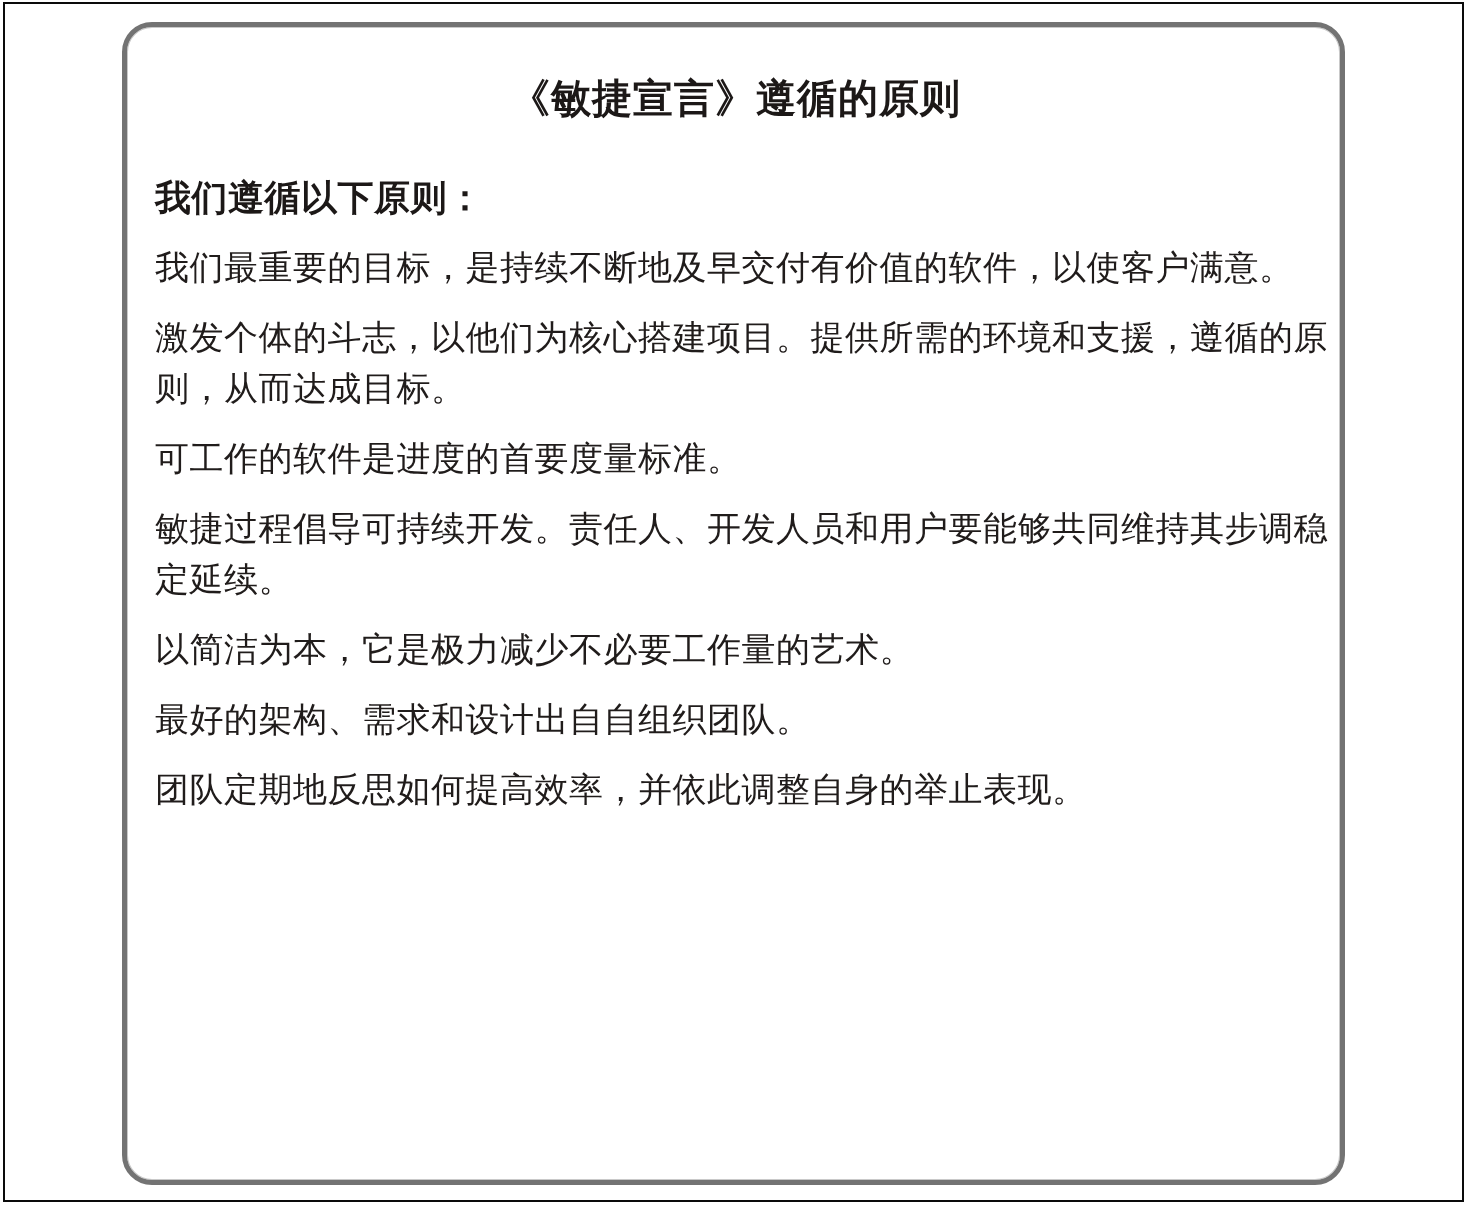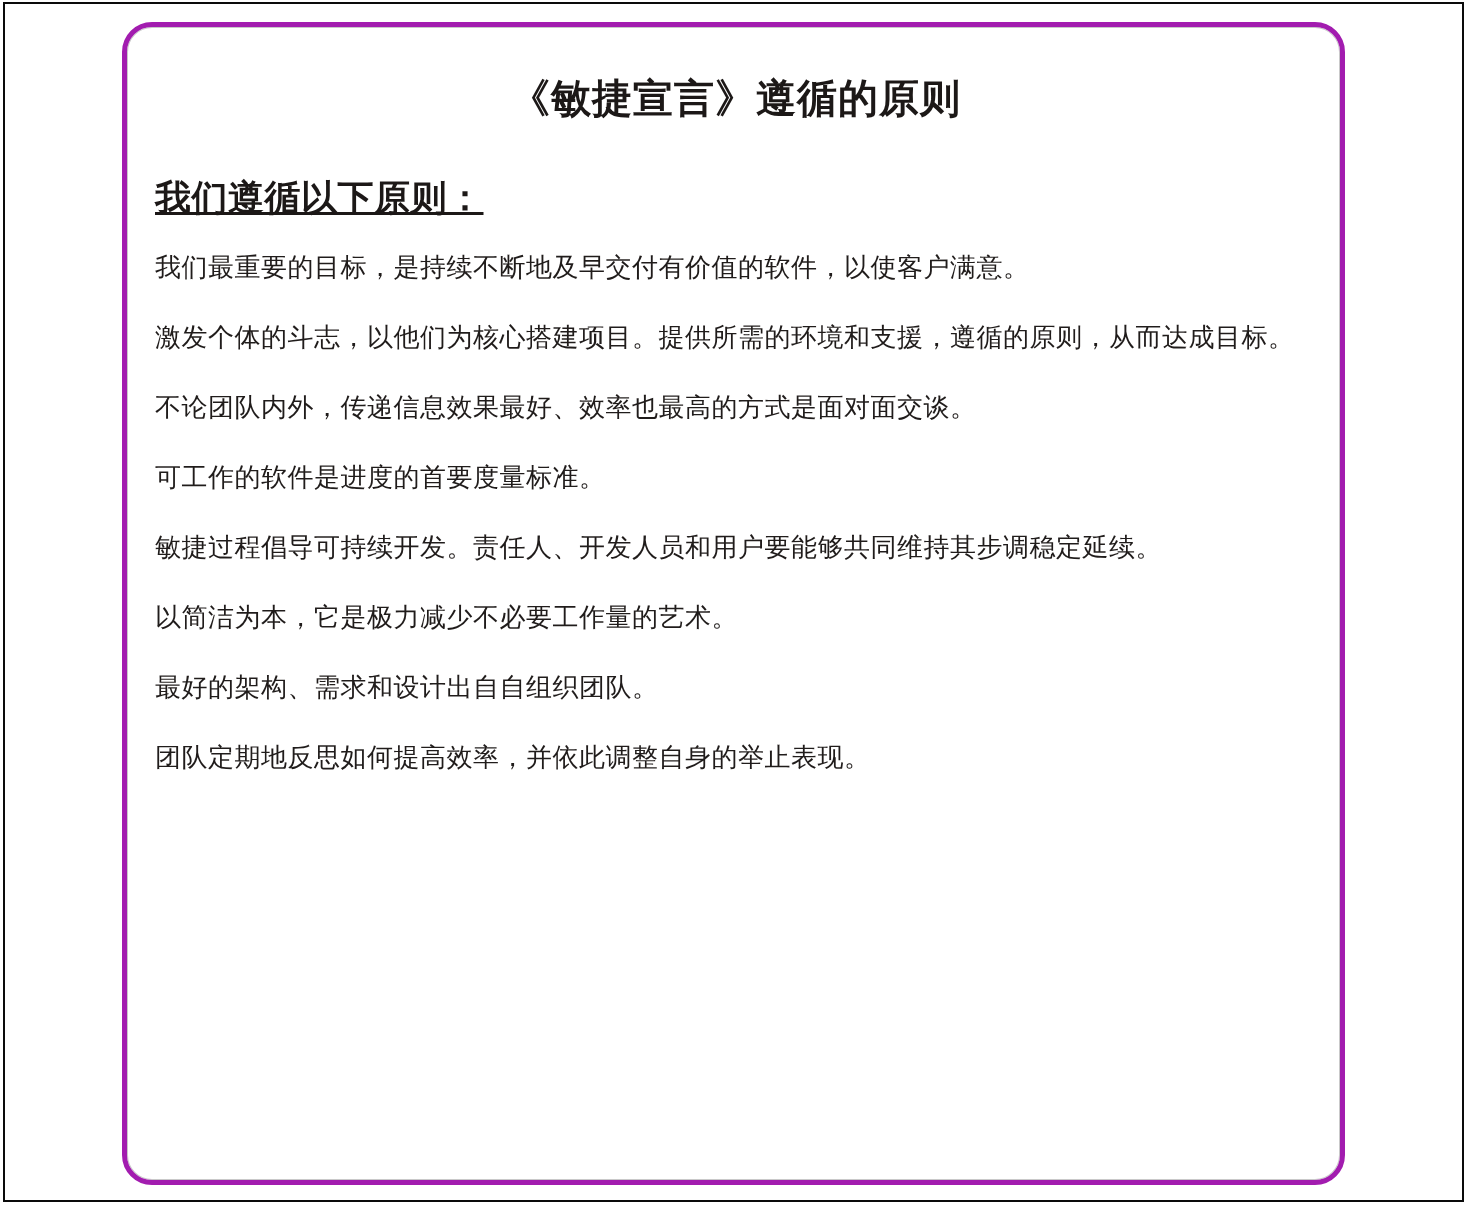--- a/index.html
+++ b/index.html
@@ -24,66 +24,64 @@
     border: 2px solid #0a0a0a;
     box-sizing: border-box;
   }
   .panel {
     position: absolute;
     left: 122px;
     top: 22px;
     width: 1223px;
     height: 1163px;
     box-sizing: border-box;
-    border: 5px solid #a21caf;
+    border: 5px solid #737373;
     border-radius: 30px;
     background: #ffffff;
     box-shadow: inset 0 0 0 1px #c9c9c9;
     padding: 20px 22px 0 26px;
   }
   .page-title {
     margin: 24px 0 0 0;
     text-align: center;
     font-size: 40px;
     font-weight: bold;
     letter-spacing: 1px;
     color: #1c1817;
   }
   .intro-line {
     margin: 48px 0 0 2px;
     font-size: 36px;
     font-weight: bold;
     letter-spacing: 0.5px;
     color: #1c1817;
-    text-decoration: underline;
   }
   .principles {
     margin: 12px 0 0 2px;
     width: 1176px;
   }
   .principles p {
     margin: 19px 0 0 0;
-    font-size: 26px;
+    font-size: 34px;
     line-height: 51px;
     letter-spacing: 0.5px;
     color: #201c1b;
     word-break: break-all;
   }
 </style>
 </head>
 <body>
 
 <div class="outer-frame"></div>
 
 <div class="panel">
   <h1 class="page-title">《敏捷宣言》遵循的原则</h1>
   <p class="intro-line">我们遵循以下原则：</p>
   <div class="principles">
     <p>我们最重要的目标，是持续不断地及早交付有价值的软件，以使客户满意。</p>
     <p>激发个体的斗志，以他们为核心搭建项目。提供所需的环境和支援，遵循的原则，从而达成目标。</p>
-    <p>不论团队内外，传递信息效果最好、效率也最高的方式是面对面交谈。</p>
     <p>可工作的软件是进度的首要度量标准。</p>
     <p>敏捷过程倡导可持续开发。责任人、开发人员和用户要能够共同维持其步调稳定延续。</p>
     <p>以简洁为本，它是极力减少不必要工作量的艺术。</p>
     <p>最好的架构、需求和设计出自自组织团队。</p>
     <p>团队定期地反思如何提高效率，并依此调整自身的举止表现。</p>
   </div>
 </div>
 
 </body></html>

